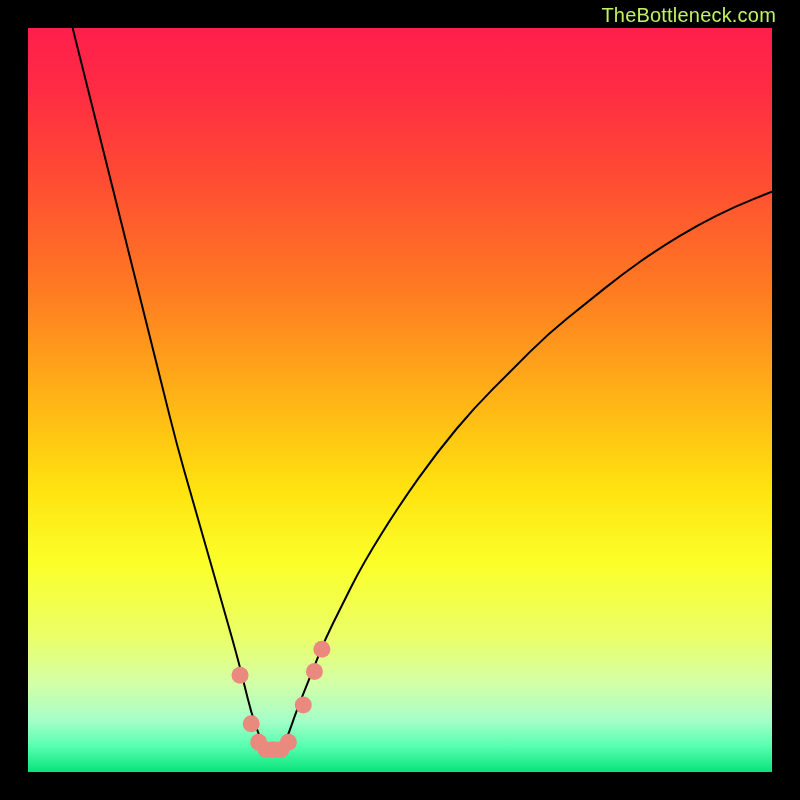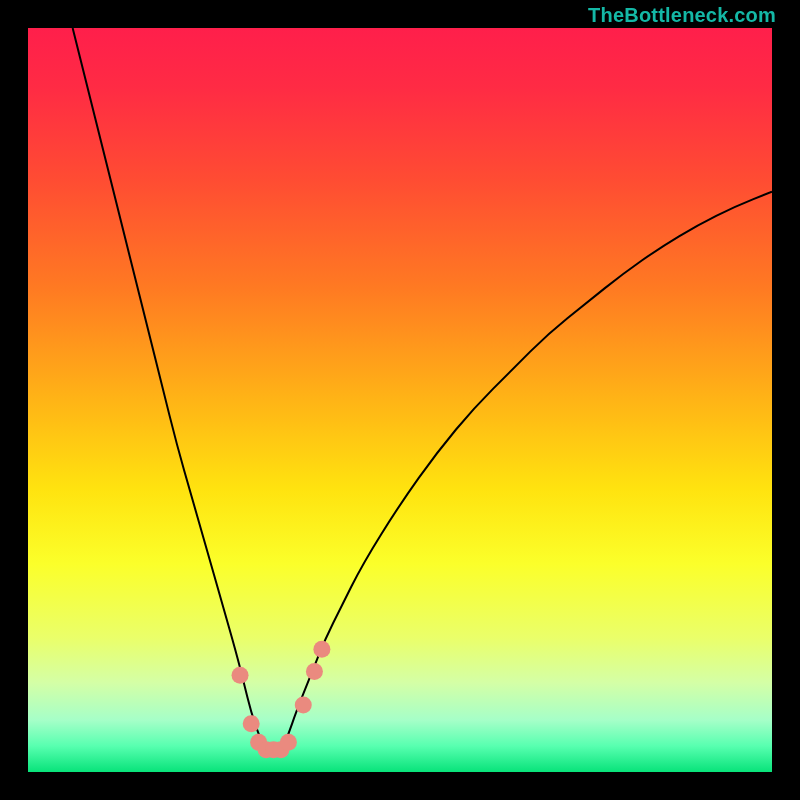--- a/index.html
+++ b/index.html
@@ -14,24 +14,24 @@
   .frame {
     position: relative;
     width: 800px;
     height: 800px;
     background: #000;
   }
   .watermark {
     position: absolute;
     top: 4px;
     right: 24px;
-    color: #14b8a6;
+    color: #bef264;
     font-size: 20px;
     letter-spacing: 0.2px;
-    font-weight: 700;
+    font-weight: 400;
     z-index: 10;
   }
   .plot {
     position: absolute;
     left: 28px;
     top: 28px;
     width: 744px;
     height: 744px;
     overflow: hidden;
   }

